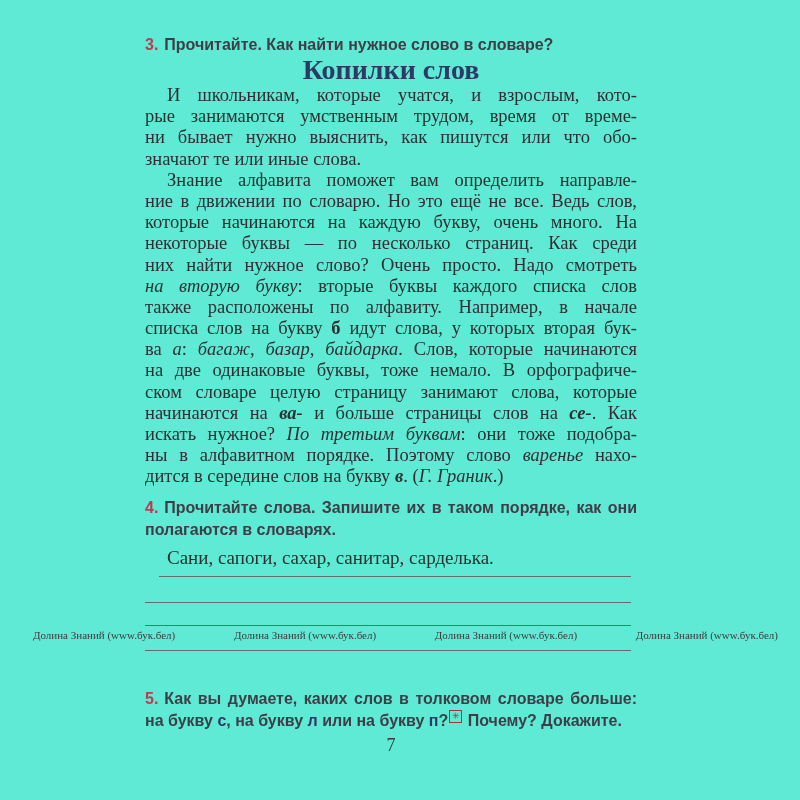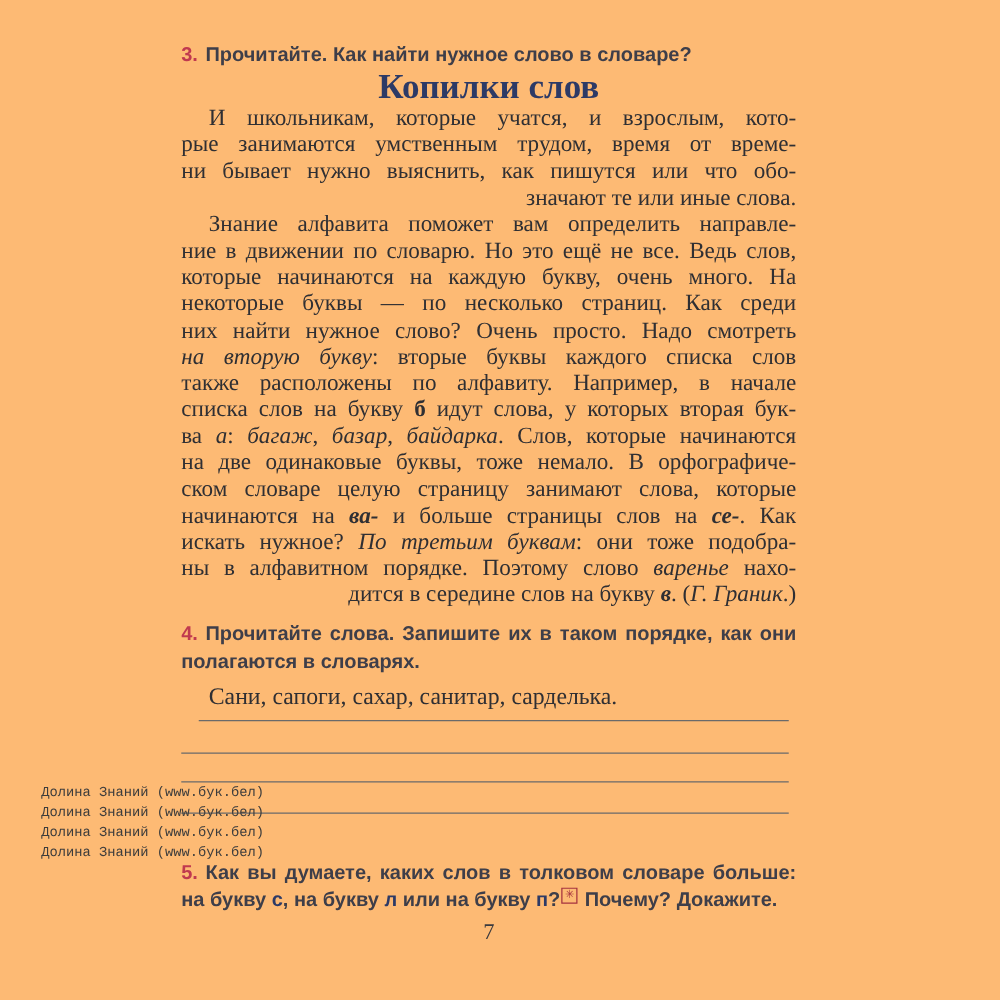--- a/index.html
+++ b/index.html
@@ -1,26 +1,26 @@
 <!DOCTYPE html>
 <html><head>
 <meta charset="utf-8">
 <style>
   html,body{margin:0;padding:0;background:#ffffff;}
-  .page{position:relative;width:800px;height:800px;background:#fdba74;overflow:hidden;
+  .page{position:relative;width:800px;height:800px;background:#5eead4;overflow:hidden;
         font-family:"Liberation Serif",serif;color:#2f2f33;}
   .col{position:absolute;left:145px;top:34px;width:492px;}
 
   
   .xline{font-family:"Liberation Sans",sans-serif;font-weight:600;font-size:16px;
          line-height:22px;height:22px;color:#3e3e49;overflow:hidden;}
   .ex-num{color:#c0394f;font-weight:700;margin-right:6px;}
 
   
-  .sline{font-size:18.5px;line-height:21.2px;height:21.2px;overflow:hidden;text-align:right;}
+  .sline{font-size:18.5px;line-height:21.2px;height:21.2px;overflow:hidden;}
   .ind{text-indent:22px;}
 
   
   .jl{text-align:justify;}
   .jl::after{content:"";display:inline-block;width:100%;height:0;vertical-align:top;}
 
   .it{font-style:italic;}
   .bd{font-weight:bold;}
   .bi{font-weight:bold;font-style:italic;margin-top:44px;}
   .nv{font-weight:700;color:#2d3a66;}
@@ -34,22 +34,22 @@
   .rule{height:0;border-top:1px solid #6a6a6a;width:486px;}
   .r1{margin-top:7px;margin-left:14px;width:472px;}
   .r2{margin-top:25px;}
   .r3{margin-top:22px;}
   .r4{margin-top:24px;}
 
   #ex5{margin-top:37px;}
   .pagenum{margin-top:2px;font-size:18px;line-height:22px;height:22px;text-align:center;color:#3a3a3e;}
 
   .wm{position:absolute;left:33px;right:22px;top:627px;display:flex;
-      justify-content:space-between;font-family:Liberation Mono, monospace;
-      font-size:11px;line-height:16px;color:#3c3c3c;flex-direction:column;}
+      justify-content:space-between;font-family:Liberation Serif, serif;
+      font-size:11px;line-height:16px;color:#3c3c3c;}
 
   .brk{display:inline-block;width:11px;height:11px;border:1px solid #a5333f;
        color:#a5333f;font-size:9px;line-height:11px;text-align:center;
        vertical-align:super;margin:0 1px;font-family:"DejaVu Sans",sans-serif;}
 </style>
 </head>
 <body>
 
 <div class="page">
   <div class="col">

